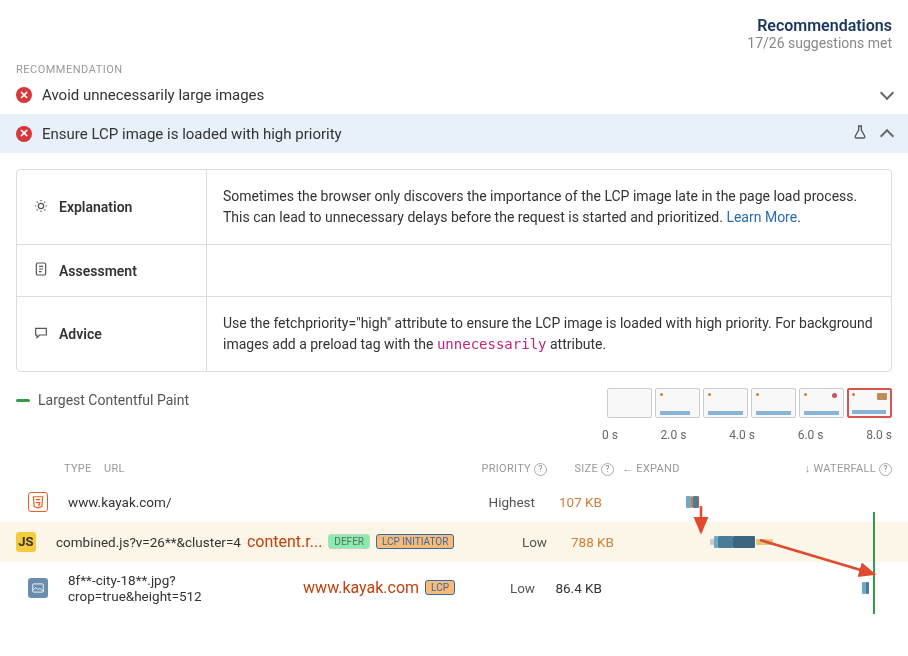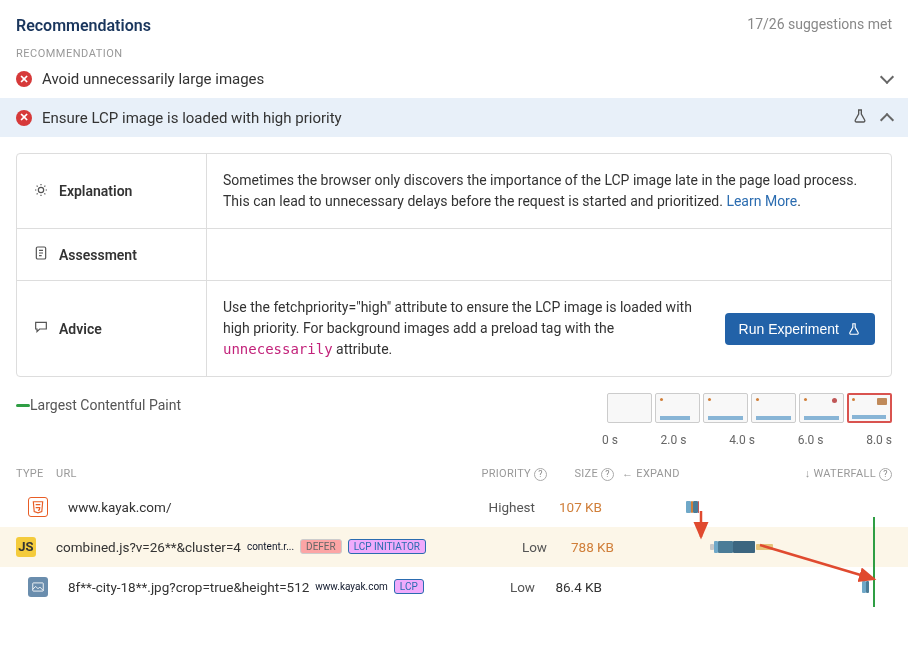--- a/index.html
+++ b/index.html
@@ -7,22 +7,23 @@
     font-family: -apple-system, BlinkMacSystemFont, "Segoe UI", Roboto, Helvetica, Arial, sans-serif;
     font-size: 14px;
     color: #333;
     background: #fff;
     width: 908px;
   }
   .container { padding: 16px; }
   .header-row {
     display: flex;
     justify-content: space-between;
-    align-items: flex-start;
+    align-items: flex-end;
     margin-bottom: 12px;
+    flex-direction: column;
   }
   .title {
     font-size: 16px;
     font-weight: 600;
     color: #1a365d;
   }
   .suggestions-met {
     color: #888;
     font-size: 14px;
   }
@@ -134,21 +135,21 @@
 
   .lcp-section {
     display: flex;
     justify-content: space-between;
     align-items: flex-start;
     margin: 8px 0 0 0;
   }
   .lcp-legend {
     display: flex;
     align-items: center;
-    gap: 0;
+    gap: 8px;
     color: #555;
     padding-top: 4px;
   }
   .lcp-swatch {
     width: 14px; height: 3px;
     background: #2f9e44;
     border-radius: 2px;
   }
   .thumbs-and-axis {
     width: 290px;
@@ -181,21 +182,21 @@
   .table-header {
     display: flex;
     padding: 10px 0 6px 0;
     margin-top: 10px;
     font-size: 11px;
     text-transform: uppercase;
     color: #999;
     letter-spacing: 0.3px;
     align-items: center;
   }
-  .col-type { width: 40px; }
+  .col-type { width: 40px; margin-left: 48px; }
   .col-url { flex: 1; }
   .col-priority { width: 80px; text-align: right; }
   .col-size { width: 75px; text-align: right; padding-right: 8px;}
   .col-expand { width: 75px; color:#999; font-size:11px; }
   .col-waterfall { width: 195px; text-align: right; }
   .help-circle {
     display: inline-flex;
     width: 13px; height: 13px;
     border: 1px solid #aaa;
     border-radius: 50%;
@@ -221,30 +222,30 @@
     width: 20px; height: 20px;
     border-radius: 3px;
     display:flex; align-items:center; justify-content:center;
     font-size:13px; font-weight:bold;
   }
   .ic-html { background:#fff; border:1px solid #e85d25; color:#e85d25; }
   .ic-js { background:#f4cb3c; color:#333; }
   .ic-img { background:#6a8dad; color:#fff; }
   .r-url { flex: 1; display:flex; align-items:center; gap:6px; overflow:hidden; }
   .r-url-main { color:#333; }
-  .r-url-sub { color:#0f172a; font-size:10px; }
+  .r-url-sub { color:#c2410c; font-size:16px; }
   .badge {
     border: 1px solid #ccc;
     border-radius: 3px;
     padding: 1px 5px;
     font-size: 10px;
     color: #666;
-    background:#fca5a5;
-  }
-  .badge.blue { border-color:#2b6cb0; color:#2b6cb0; background:#f0abfc; }
+    background:#86efac;
+  }
+  .badge.blue { border-color:#2b6cb0; color:#2b6cb0; background:#fdba74; }
   .r-priority { width: 80px; text-align: right; color:#555; }
   .r-size { width: 75px; text-align: right; padding-right:8px; }
   .r-size.warn { color:#d07f3a; }
   .r-expand { width: 75px; }
   .r-wf { width: 195px; position:relative; height: 20px; }
 
   .wf-track {
     position: relative;
     height: 12px;
     width: 100%;
@@ -340,26 +341,20 @@
           <svg viewBox="0 0 24 24" fill="none" stroke="#555" stroke-width="1.8">
               <path d="M4 5h16v10H10l-4 4v-4H4z"></path>
             </svg>
         </span>
         <span>Advice</span>
       </div>
       <div class="detail-content">
         <div class="text">
           <span>Use the fetchpriority="high" attribute to ensure the LCP image is loaded with high priority. For background images add a preload tag with the </span><span class="code">unnecessarily</span><span> attribute.</span>
         </div>
-        <button class="run-btn">
-          <span>Run Experiment</span>
-          <svg viewBox="0 0 24 24" fill="none" stroke="#fff" stroke-width="2">
-              <path d="M9 3h6M10 3v6l-5 9a2 2 0 0 0 1.8 3h10.4a2 2 0 0 0 1.8-3l-5-9V3"></path>
-            </svg>
-        </button>
       </div>
     </div>
 
   </div>
 
   <div class="lcp-section">
     <div class="lcp-legend">
       <span class="lcp-swatch"></span>
       <span>Largest Contentful Paint</span>
     </div>

